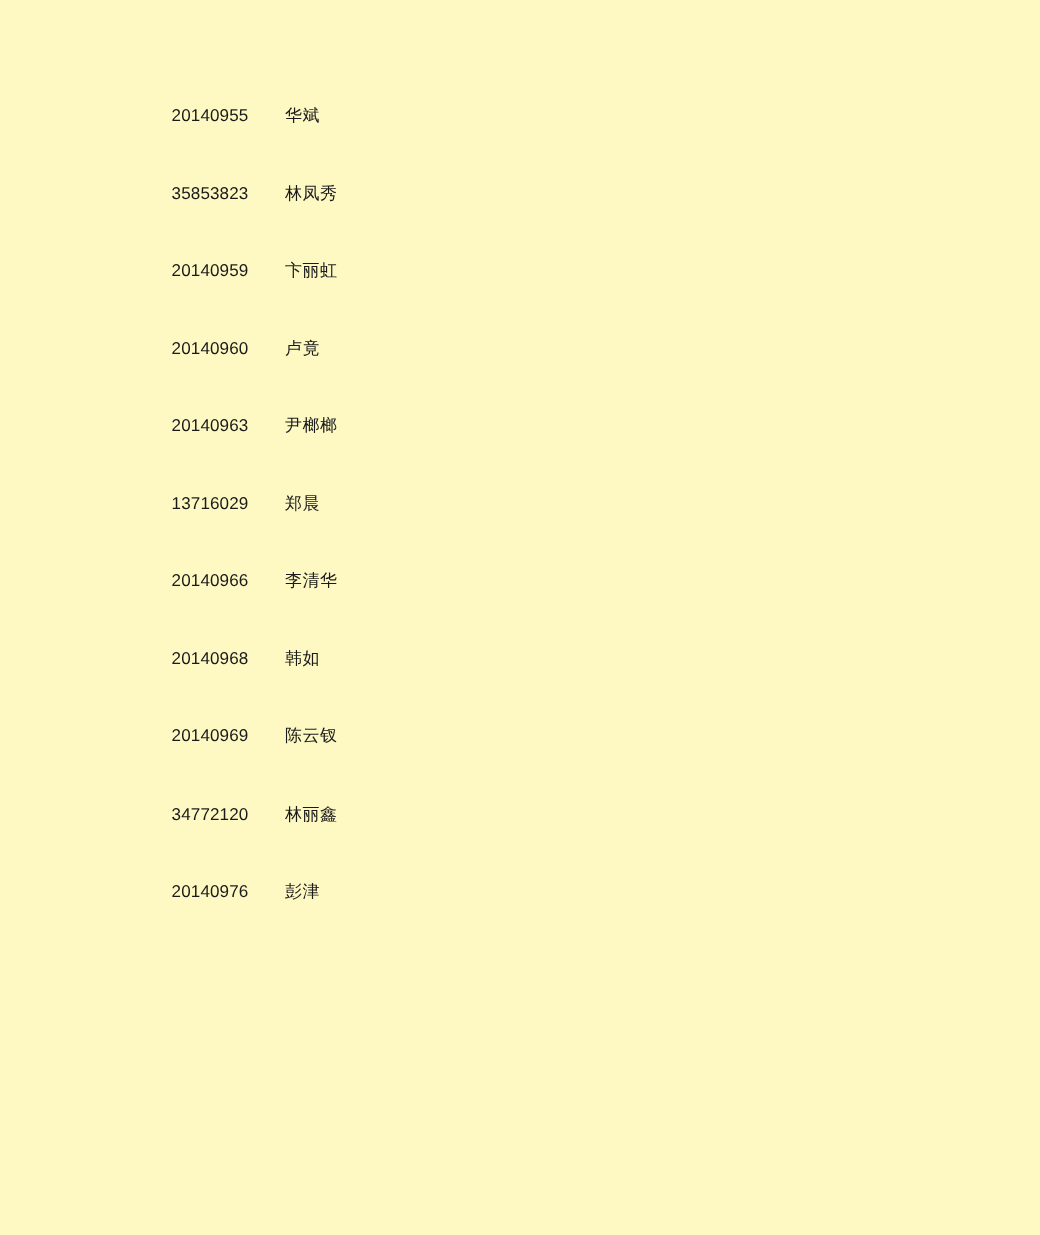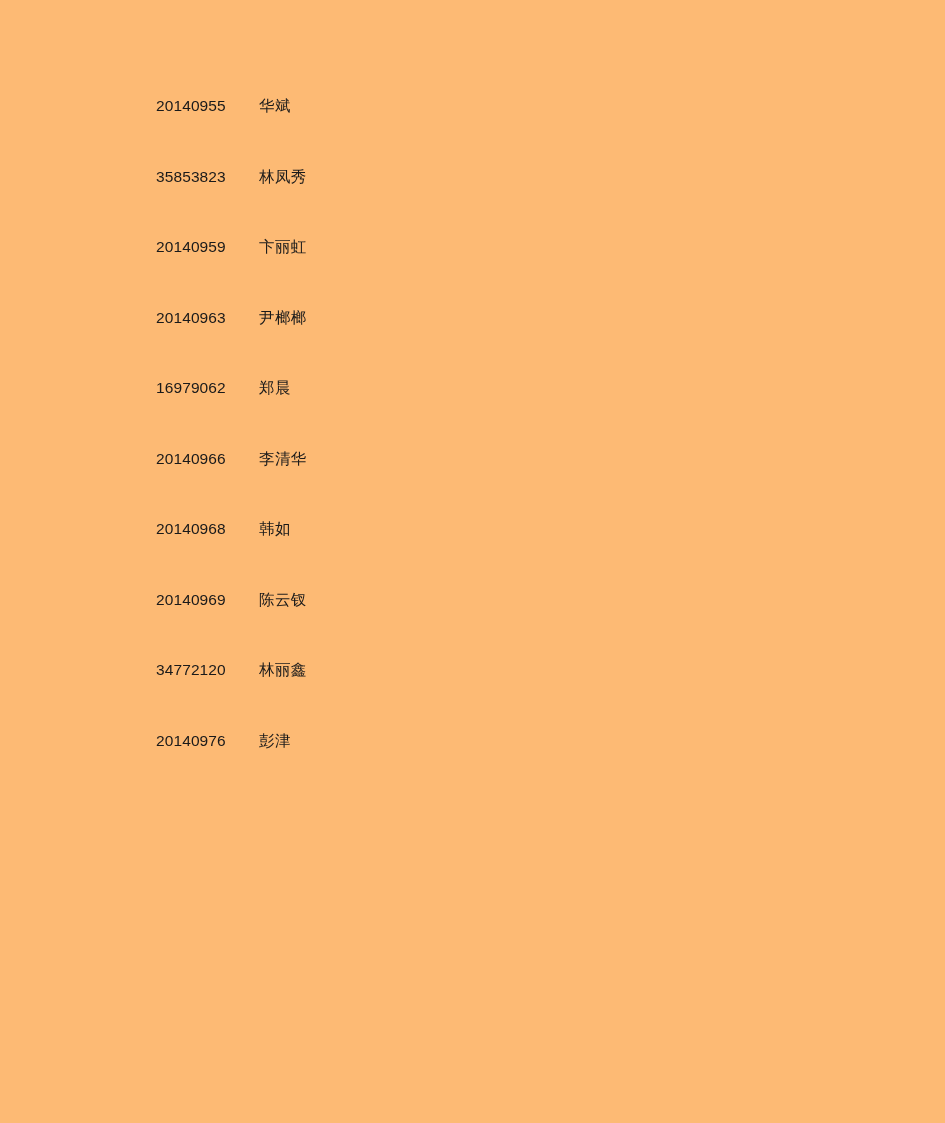--- a/index.html
+++ b/index.html
@@ -6,21 +6,21 @@
   html, body {
     margin: 0;
     padding: 0;
     background: #ffffff;
   }
 
   .page {
     position: relative;
     width: 945px;
     height: 1123px;
-    background: #fdba74;
+    background: #fef9c3;
     overflow: hidden;
     font-family: "Liberation Sans", "DejaVu Sans", sans-serif;
     -webkit-font-smoothing: antialiased;
   }
 
   .roster {
     position: absolute;
     left: 156px;
     top: 0;
     width: 700px;
@@ -69,25 +69,29 @@
       </div>
       <div class="roster-row">
         <span class="student-id">35853823</span>
         <span class="student-name">林凤秀</span>
       </div>
       <div class="roster-row">
         <span class="student-id">20140959</span>
         <span class="student-name">卞丽虹</span>
       </div>
       <div class="roster-row">
+        <span class="student-id">20140960</span>
+        <span class="student-name">卢竟</span>
+      </div>
+      <div class="roster-row">
         <span class="student-id">20140963</span>
         <span class="student-name">尹榔榔</span>
       </div>
       <div class="roster-row">
-        <span class="student-id">16979062</span>
+        <span class="student-id">13716029</span>
         <span class="student-name">郑晨</span>
       </div>
       <div class="roster-row">
         <span class="student-id">20140966</span>
         <span class="student-name">李清华</span>
       </div>
       <div class="roster-row">
         <span class="student-id">20140968</span>
         <span class="student-name">韩如</span>
       </div>

